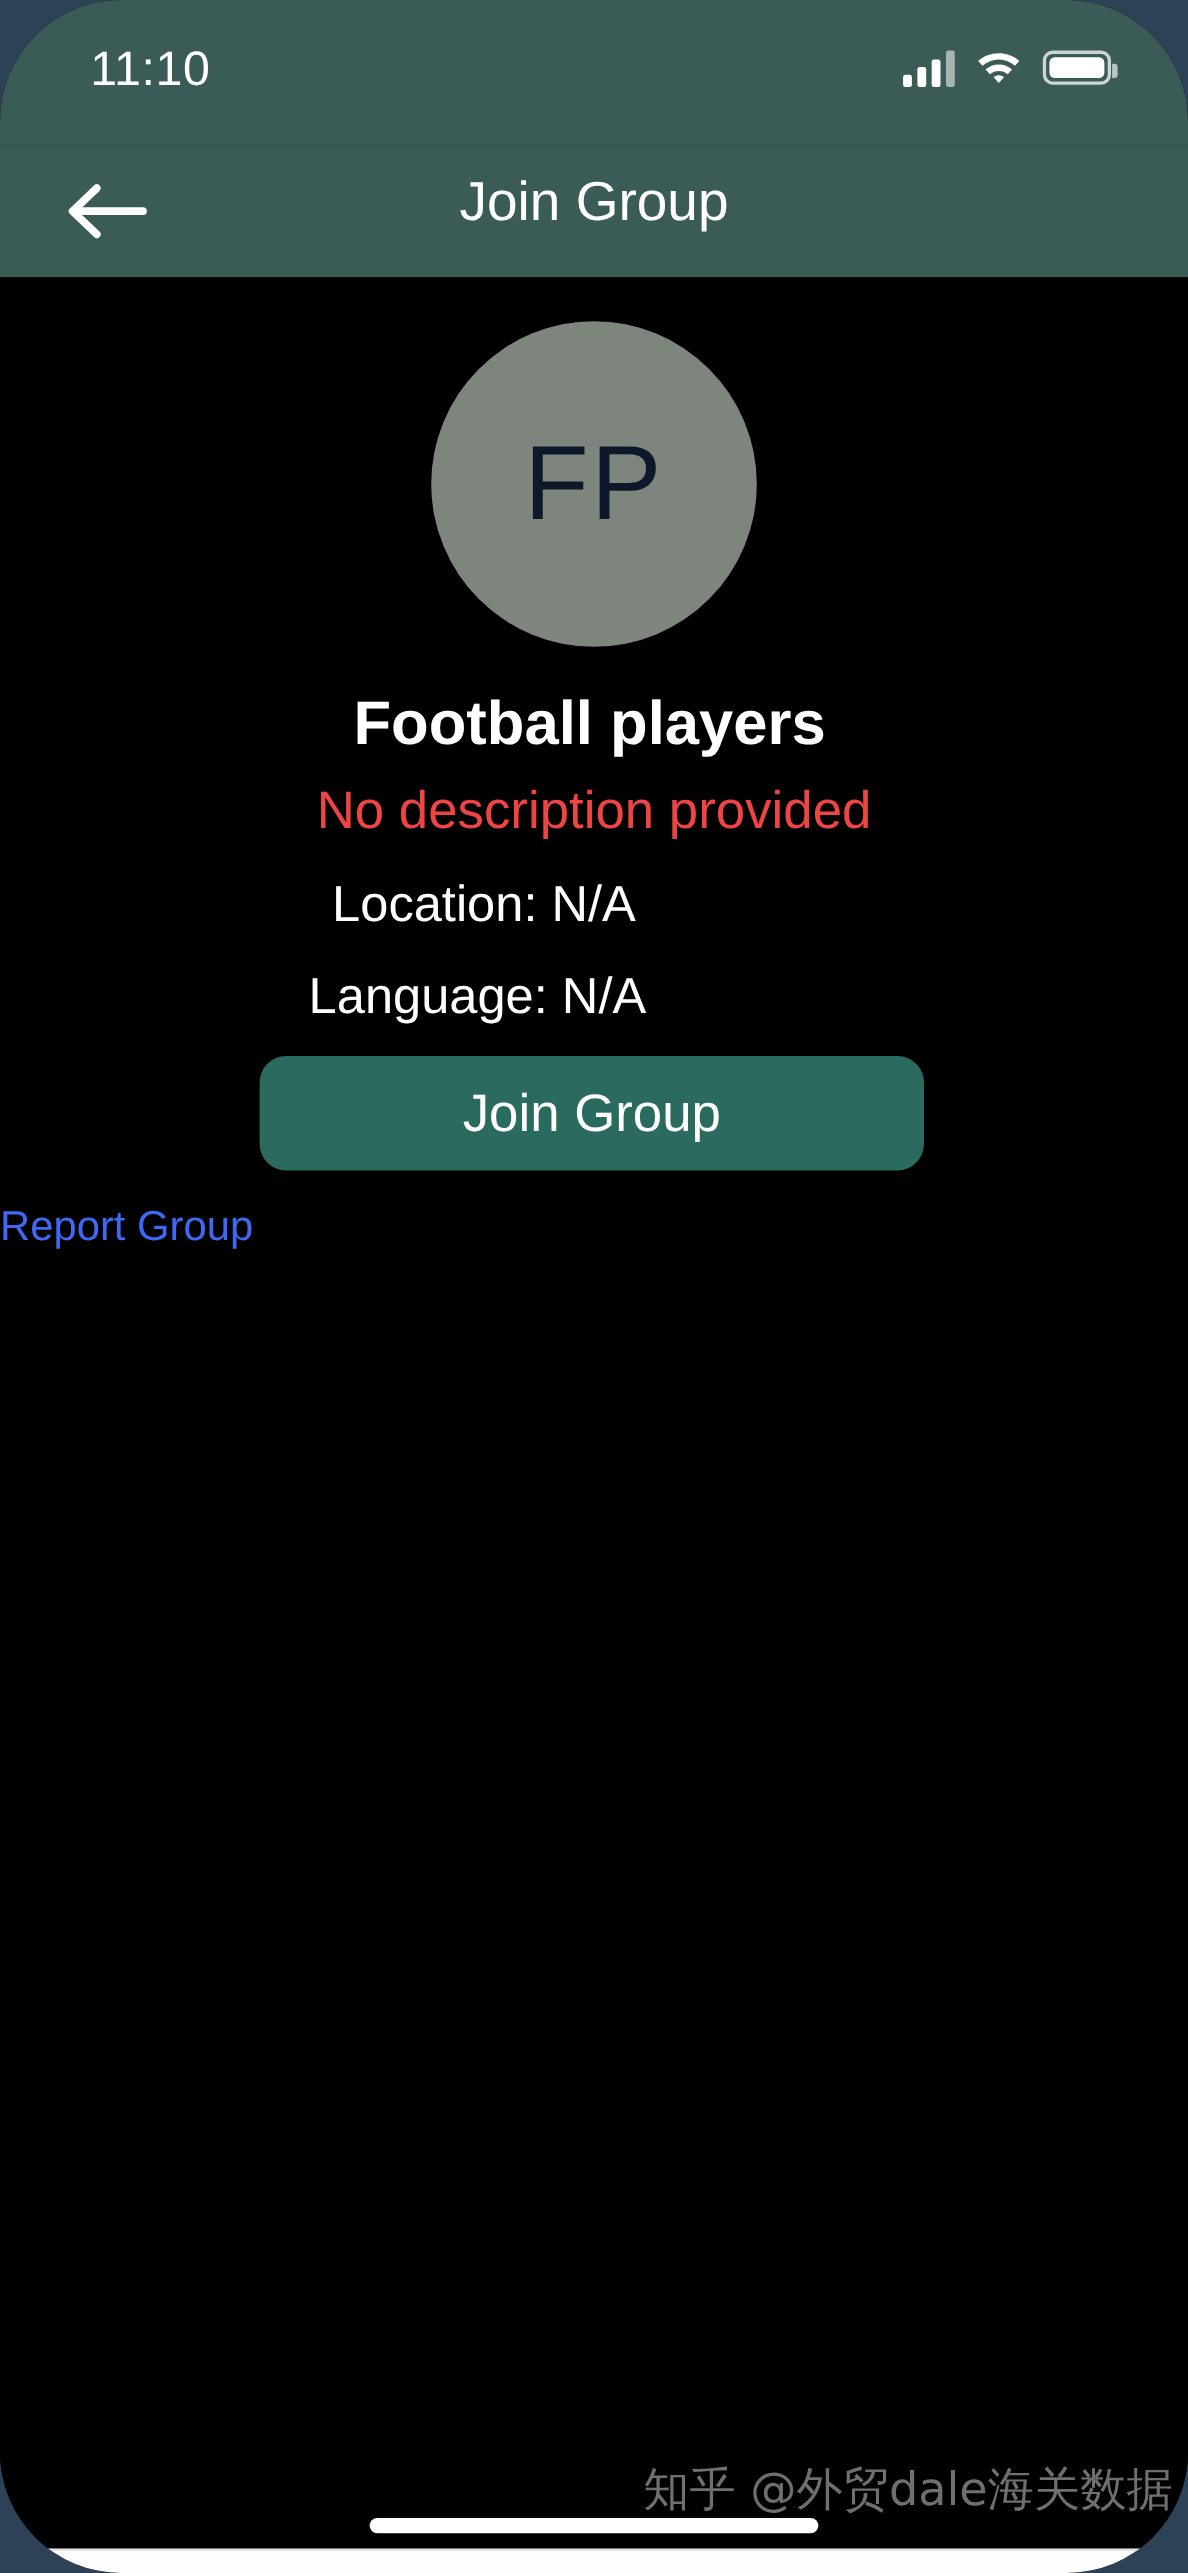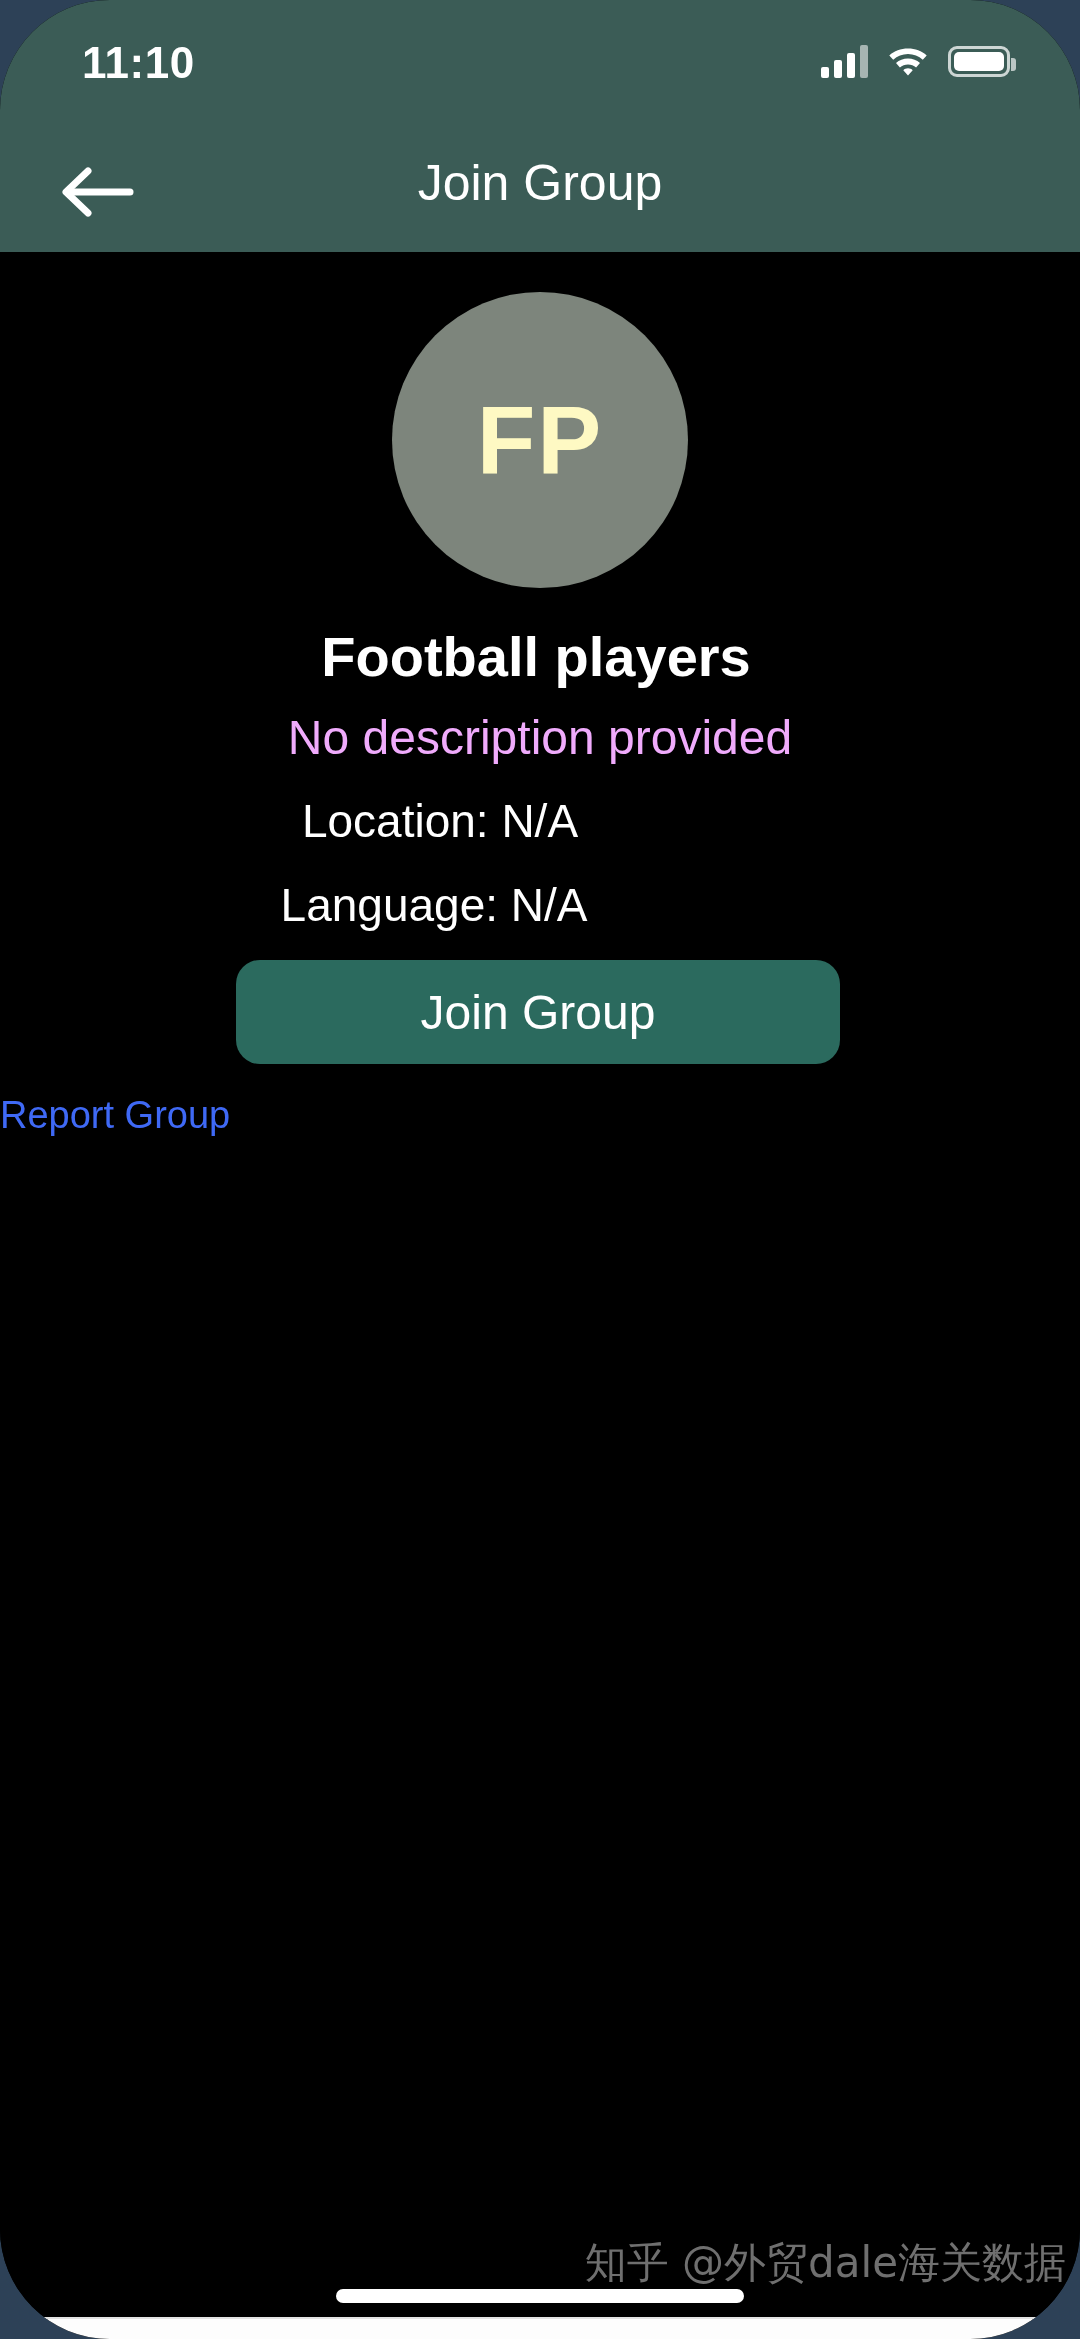--- a/index.html
+++ b/index.html
@@ -31,21 +31,21 @@
     left: 0;
     width: 1080px;
     height: 132px;
     background: #3b5c56;
   }
   #status-time {
     position: absolute;
     left: 82px;
     top: 38px;
     font-size: 44px;
-    font-weight: 700;
+    font-weight: 400;
     color: #ffffff;
     letter-spacing: 0.5px;
   }
   #status-icons {
     position: absolute;
     right: 70px;
     top: 42px;
     display: flex;
     align-items: center;
     gap: 18px;
@@ -141,43 +141,43 @@
     width: 296px;
     height: 296px;
     border-radius: 50%;
     background: #7d857c;
     display: flex;
     align-items: center;
     justify-content: center;
   }
   #avatar-initials {
     font-size: 96px;
-    color: #fef9c3;
-    font-weight: 700;
+    color: #0f172a;
+    font-weight: 400;
     letter-spacing: 2px;
   }
 
   #group-name {
     position: absolute;
     left: 0;
     top: 372px;
     width: 1072px;
     text-align: center;
     font-size: 56px;
     font-weight: 700;
     color: #ffffff;
   }
   #group-description {
     position: absolute;
     left: 0;
     top: 458px;
     width: 1080px;
     text-align: center;
     font-size: 48px;
-    color: #f0abfc;
+    color: #ef4444;
     font-weight: 400;
   }
   #group-location {
     position: absolute;
     left: 0;
     top: 542px;
     width: 880px;
     text-align: center;
     font-size: 46px;
     color: #ffffff;

